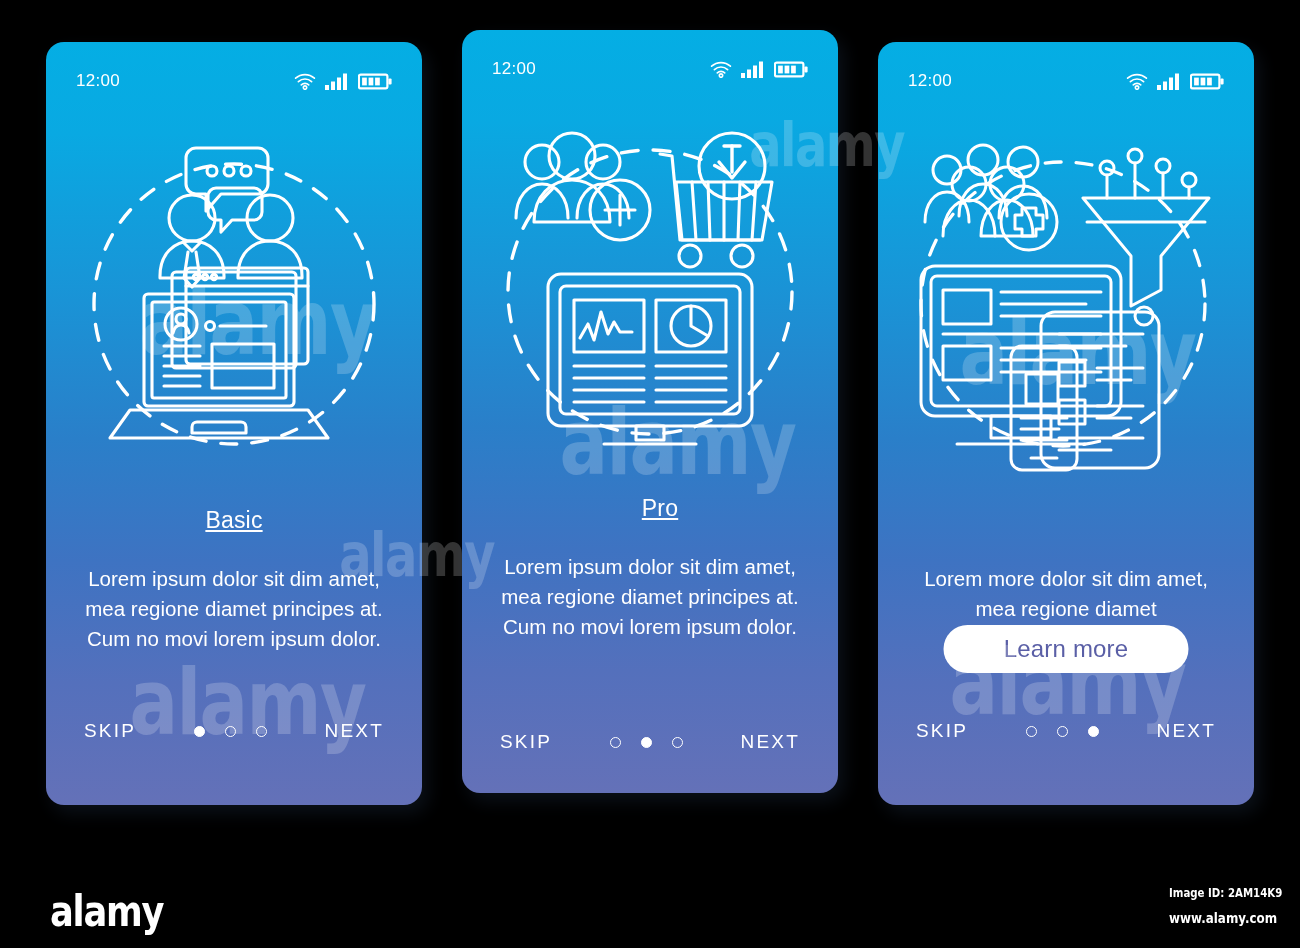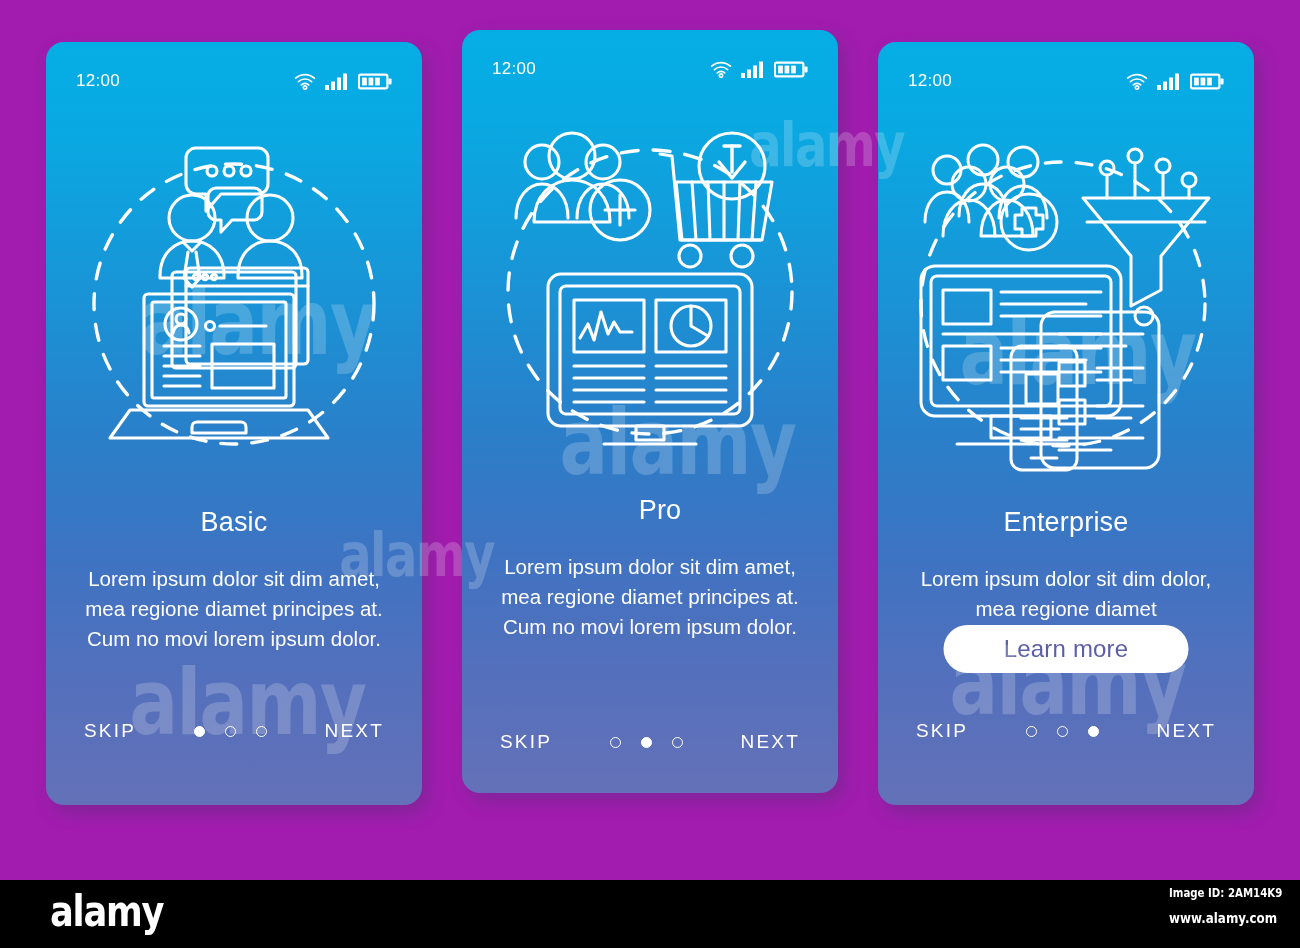--- a/index.html
+++ b/index.html
@@ -14,21 +14,21 @@
     background: #b9cbdc;
     font-family: "Liberation Sans", sans-serif;
     position: relative;
   }
 
   .stage {
     position: absolute;
     left: 0; top: 0;
     width: 1300px;
     height: 880px;
-    background: #a21caf;
+    background: #000000;
   }
 
   
   .phone {
     position: absolute;
     width: 376px;
     height: 763px;
     border-radius: 18px;
     overflow: hidden;
     background: linear-gradient(180deg,
@@ -78,23 +78,24 @@
     align-items: center;
     justify-content: center;
   }
   .illus svg { display: block; }
 
   
   .title {
     position: absolute;
     left: 0; width: 100%;
     text-align: center;
-    font-size: 27px;
+    font-size: 23px;
     font-weight: 400;
     letter-spacing: 0.2px;
+    text-decoration: underline;
   }
   #phone-1 .title { top: 465px; }
   #phone-2 .title { top: 465px; padding-left: 20px; }
   #phone-3 .title { top: 465px; }
 
   .body-text {
     position: absolute;
     left: 0; width: 100%;
     text-align: center;
     font-size: 20.5px;
@@ -506,22 +507,21 @@
           <rect x="100" y="220" width="66" height="124" rx="11"></rect>
           <rect x="115" y="248" width="32" height="30"></rect>
           <line x1="110" y1="292" x2="156" y2="292"></line>
           <line x1="110" y1="303" x2="148" y2="303"></line>
           <line x1="110" y1="314" x2="156" y2="314"></line>
           <line x1="120" y1="332" x2="146" y2="332"></line>
         </g>
       </svg>
     </div>
 
-    <div class="title">Enterprise</div>
-    <div class="body-text">Lorem ipsum dolor sit dim dolor, mea regione diamet</div>
+    <div class="body-text">Lorem more dolor sit dim amet, mea regione diamet</div>
 
     <button class="cta">Learn more</button>
 
     <div class="bottomnav">
       <span class="nav-action">SKIP</span>
       <span class="dots">
         <span class="dot"></span>
         <span class="dot"></span>
         <span class="dot active"></span>
       </span>

